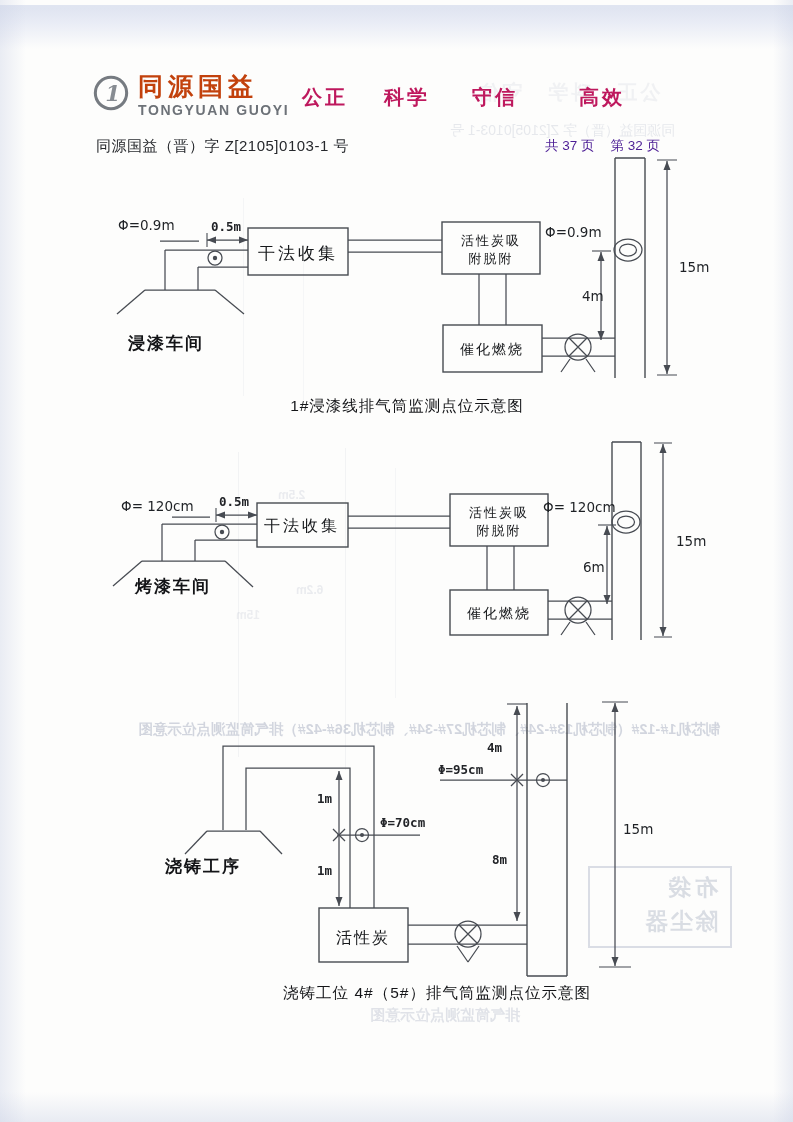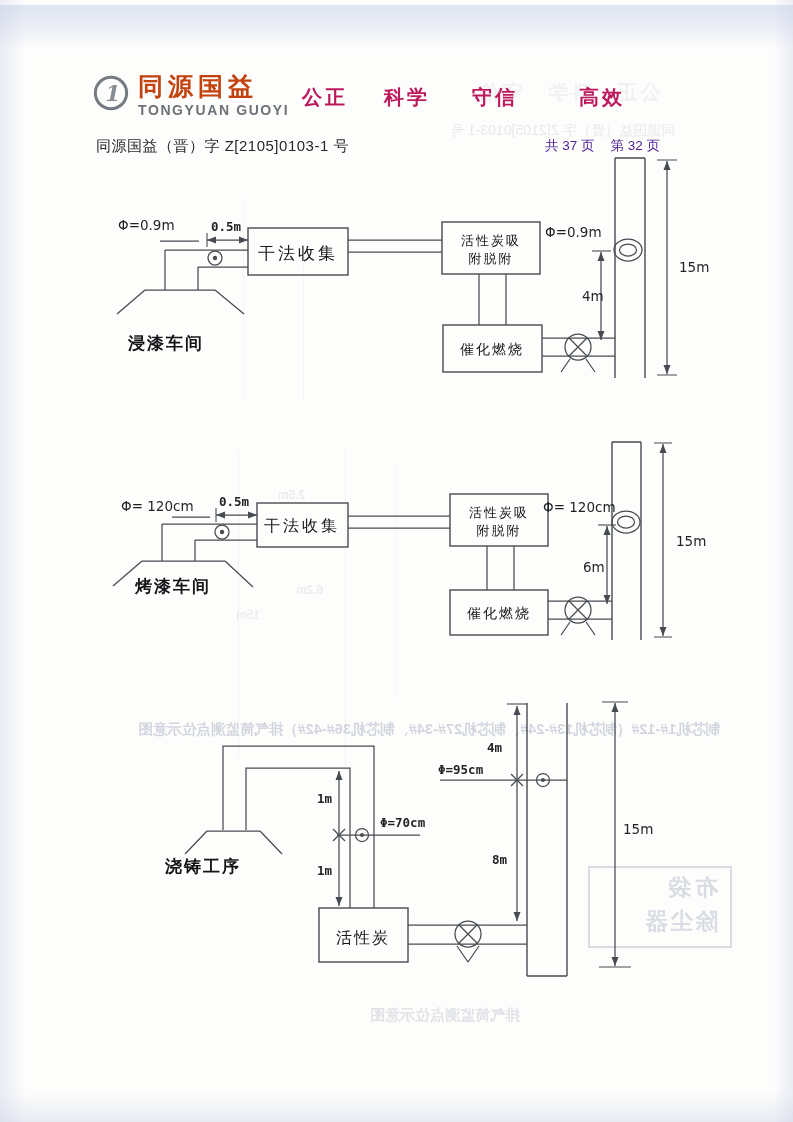--- a/index.html
+++ b/index.html
@@ -301,14 +301,16 @@
       <g>
         <path class="ln" d="M615,703 V966"></path>
         <path class="tick" d="M602,702 H628 M599,967 H631"></path>
         <path class="ah" d="M611.5,712 L615,703 L618.5,712 Z"></path>
         <path class="ah" d="M611.5,957 L615,966 L618.5,957 Z"></path>
         <text class="lbl" x="623" y="834" font-size="14">15m</text>
       </g>
     </g>
   </svg>
 
+  <div class="caption" style="left:237px;top:396px;">1#浸漆线排气筒监测点位示意图</div>
+  <div class="caption" style="left:267px;top:983px;">浇铸工位 4#（5#）排气筒监测点位示意图</div>
 
 </div>
 
 </body></html>

